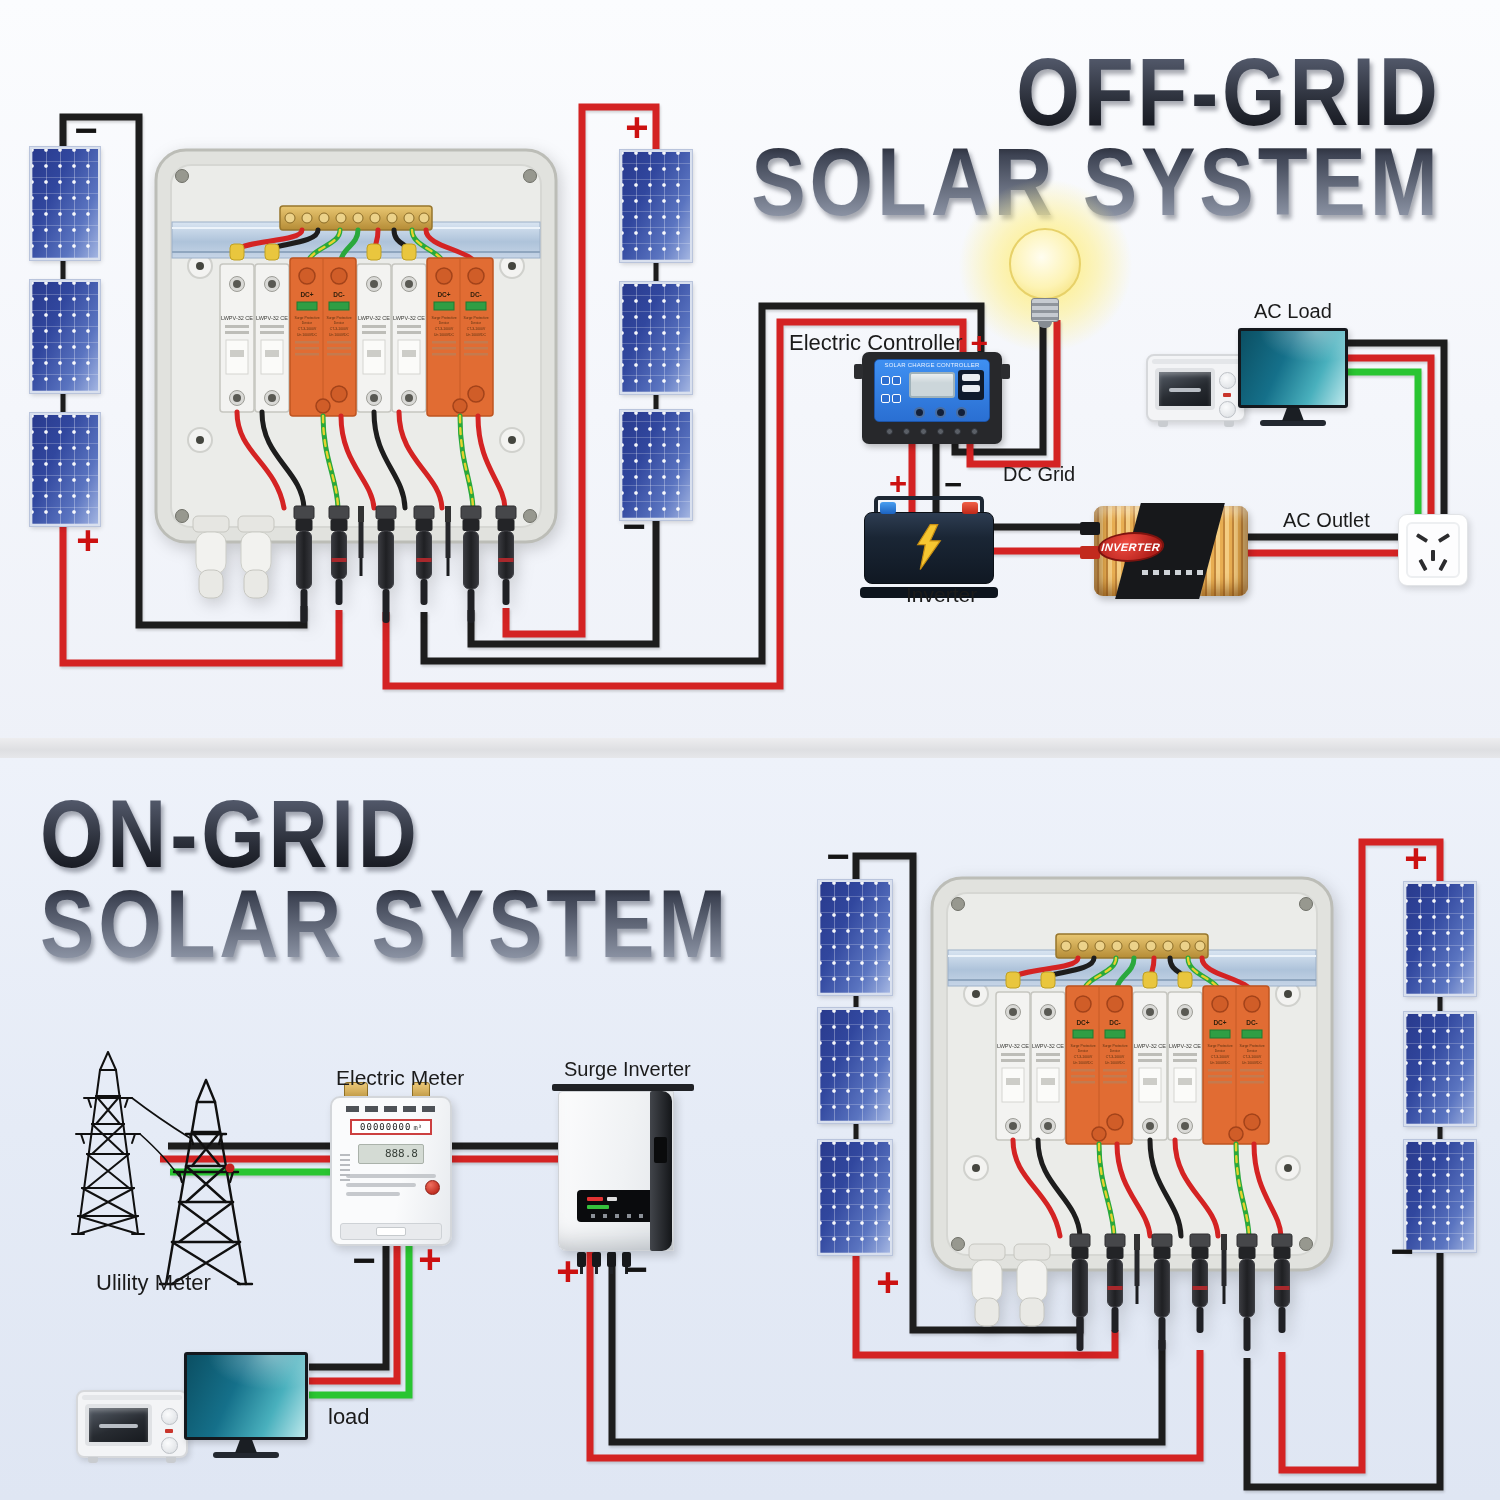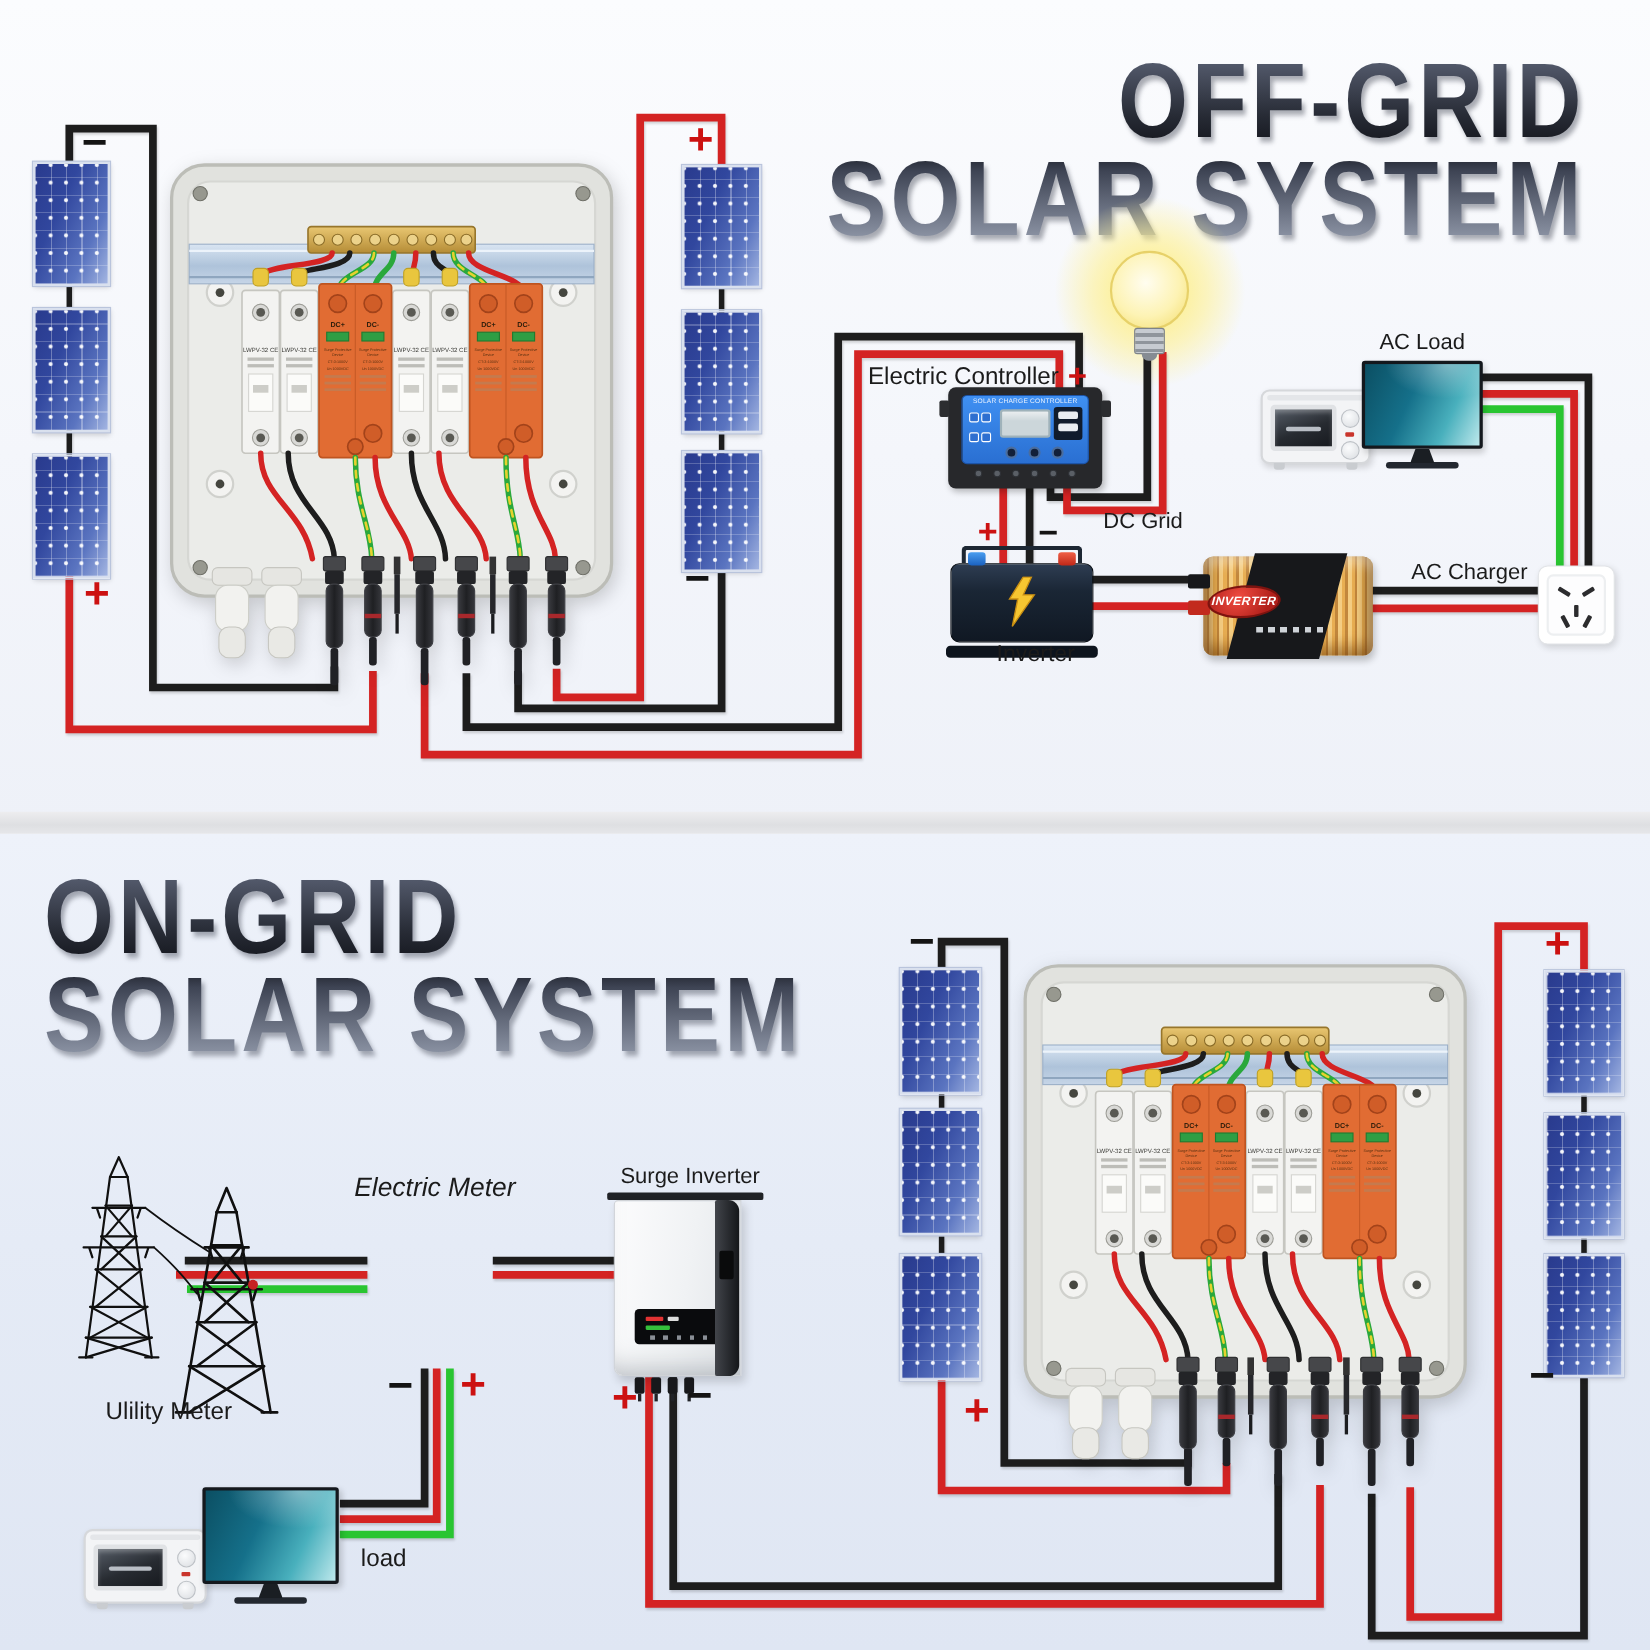--- a/index.html
+++ b/index.html
@@ -612,21 +612,21 @@
         <span class="sl d"></span>
     </div>
   </div>
 
   <div class="lbl" style="left:789px;top:326px;font-size:22px;">
     <span>Electric Controller</span><span class="mark-inline">+</span>
   </div>
   <div class="lbl" style="left:1003px;top:463px;font-size:20px;">DC Grid</div>
   <div class="lbl" style="left:906px;top:583px;font-size:21px;">Inverter</div>
   <div class="lbl" style="left:1254px;top:300px;font-size:20px;">AC Load</div>
-  <div class="lbl" style="left:1283px;top:509px;font-size:20px;">AC Charger</div>
+  <div class="lbl" style="left:1283px;top:509px;font-size:20px;">AC Outlet</div>
 
   <span class="mark blk" style="left:86px;top:130px;">−</span>
   <span class="mark red" style="left:88px;top:540px;">+</span>
   <span class="mark red" style="left:637px;top:127px;">+</span>
   <span class="mark blk" style="left:634px;top:526px;">−</span>
   <span class="mark red sm" style="left:898px;top:483px;">+</span>
   <span class="mark blk sm" style="left:953px;top:484px;">−</span>
 
   <div class="title title-on">
     <div>ON-GRID</div>
@@ -654,20 +654,39 @@
         <path d="M112,238 H126 M190,238 H204"></path>
       </g>
       <g stroke-width="1.6">
         <path d="M84,52 C110,72 126,82 142,92"></path>
         <path d="M92,88 C112,106 120,116 131,130"></path>
       </g>
     </g>
     <circle cx="182" cy="122" r="4.5" fill="#c62222"></circle>
   </svg>
 
+  <div class="meter" style="left:330px;top:1082px;">
+    <div class="pipe p1"></div>
+    <div class="pipe p2"></div>
+    <div class="meter-body">
+      <div class="m-logo"></div>
+      <div class="m-digits"><span>00000000</span><em>m³</em></div>
+      <div class="m-bars"></div>
+      <div class="m-lcd">888.8</div>
+      <div class="m-btn"></div>
+      <div class="m-rows">
+          <i></i>
+          <i></i>
+          <i></i>
+        </div>
+      <div class="m-base">
+          <div class="m-clip"></div>
+        </div>
+    </div>
+  </div>
 
   <div class="hyb" style="left:552px;top:1082px;">
     <div class="hyb-bar"></div>
     <div class="hyb-body">
       <div class="hyb-disp">
         <b class="r"></b>
           <b class="w"></b>
           <b class="g"></b>
         <div class="hyb-dots"></div>
       </div>
@@ -703,21 +722,21 @@
   <div class="panel" style="left:818px;top:1140px;width:74px;height:115px;"></div>
   <div class="panel" style="left:1404px;top:882px;width:72px;height:114px;"></div>
   <div class="panel" style="left:1404px;top:1012px;width:72px;height:114px;"></div>
   <div class="panel" style="left:1404px;top:1140px;width:72px;height:112px;"></div>
 
   <svg class="cbox" style="left:930px;top:876px;" width="404" height="500" viewBox="0 0 404 500">
     <use href="#cbox-art"></use>
   </svg>
 
   <div class="lbl" style="left:96px;top:1270px;font-size:22px;">Ulility Meter</div>
-  <div class="lbl" style="left:322px;top:1066px;font-size:24px;font-style:italic;">Electric Meter</div>
+  <div class="lbl" style="left:336px;top:1066px;font-size:21px;">Electric Meter</div>
   <div class="lbl" style="left:564px;top:1058px;font-size:20px;">Surge Inverter</div>
   <div class="lbl" style="left:328px;top:1404px;font-size:22px;">load</div>
 
   <span class="mark blk" style="left:364px;top:1260px;">−</span>
   <span class="mark red" style="left:430px;top:1259px;">+</span>
   <span class="mark red" style="left:568px;top:1271px;">+</span>
   <span class="mark blk" style="left:636px;top:1269px;">−</span>
   <span class="mark blk" style="left:838px;top:856px;">−</span>
   <span class="mark red" style="left:888px;top:1282px;">+</span>
   <span class="mark red" style="left:1416px;top:858px;">+</span>

